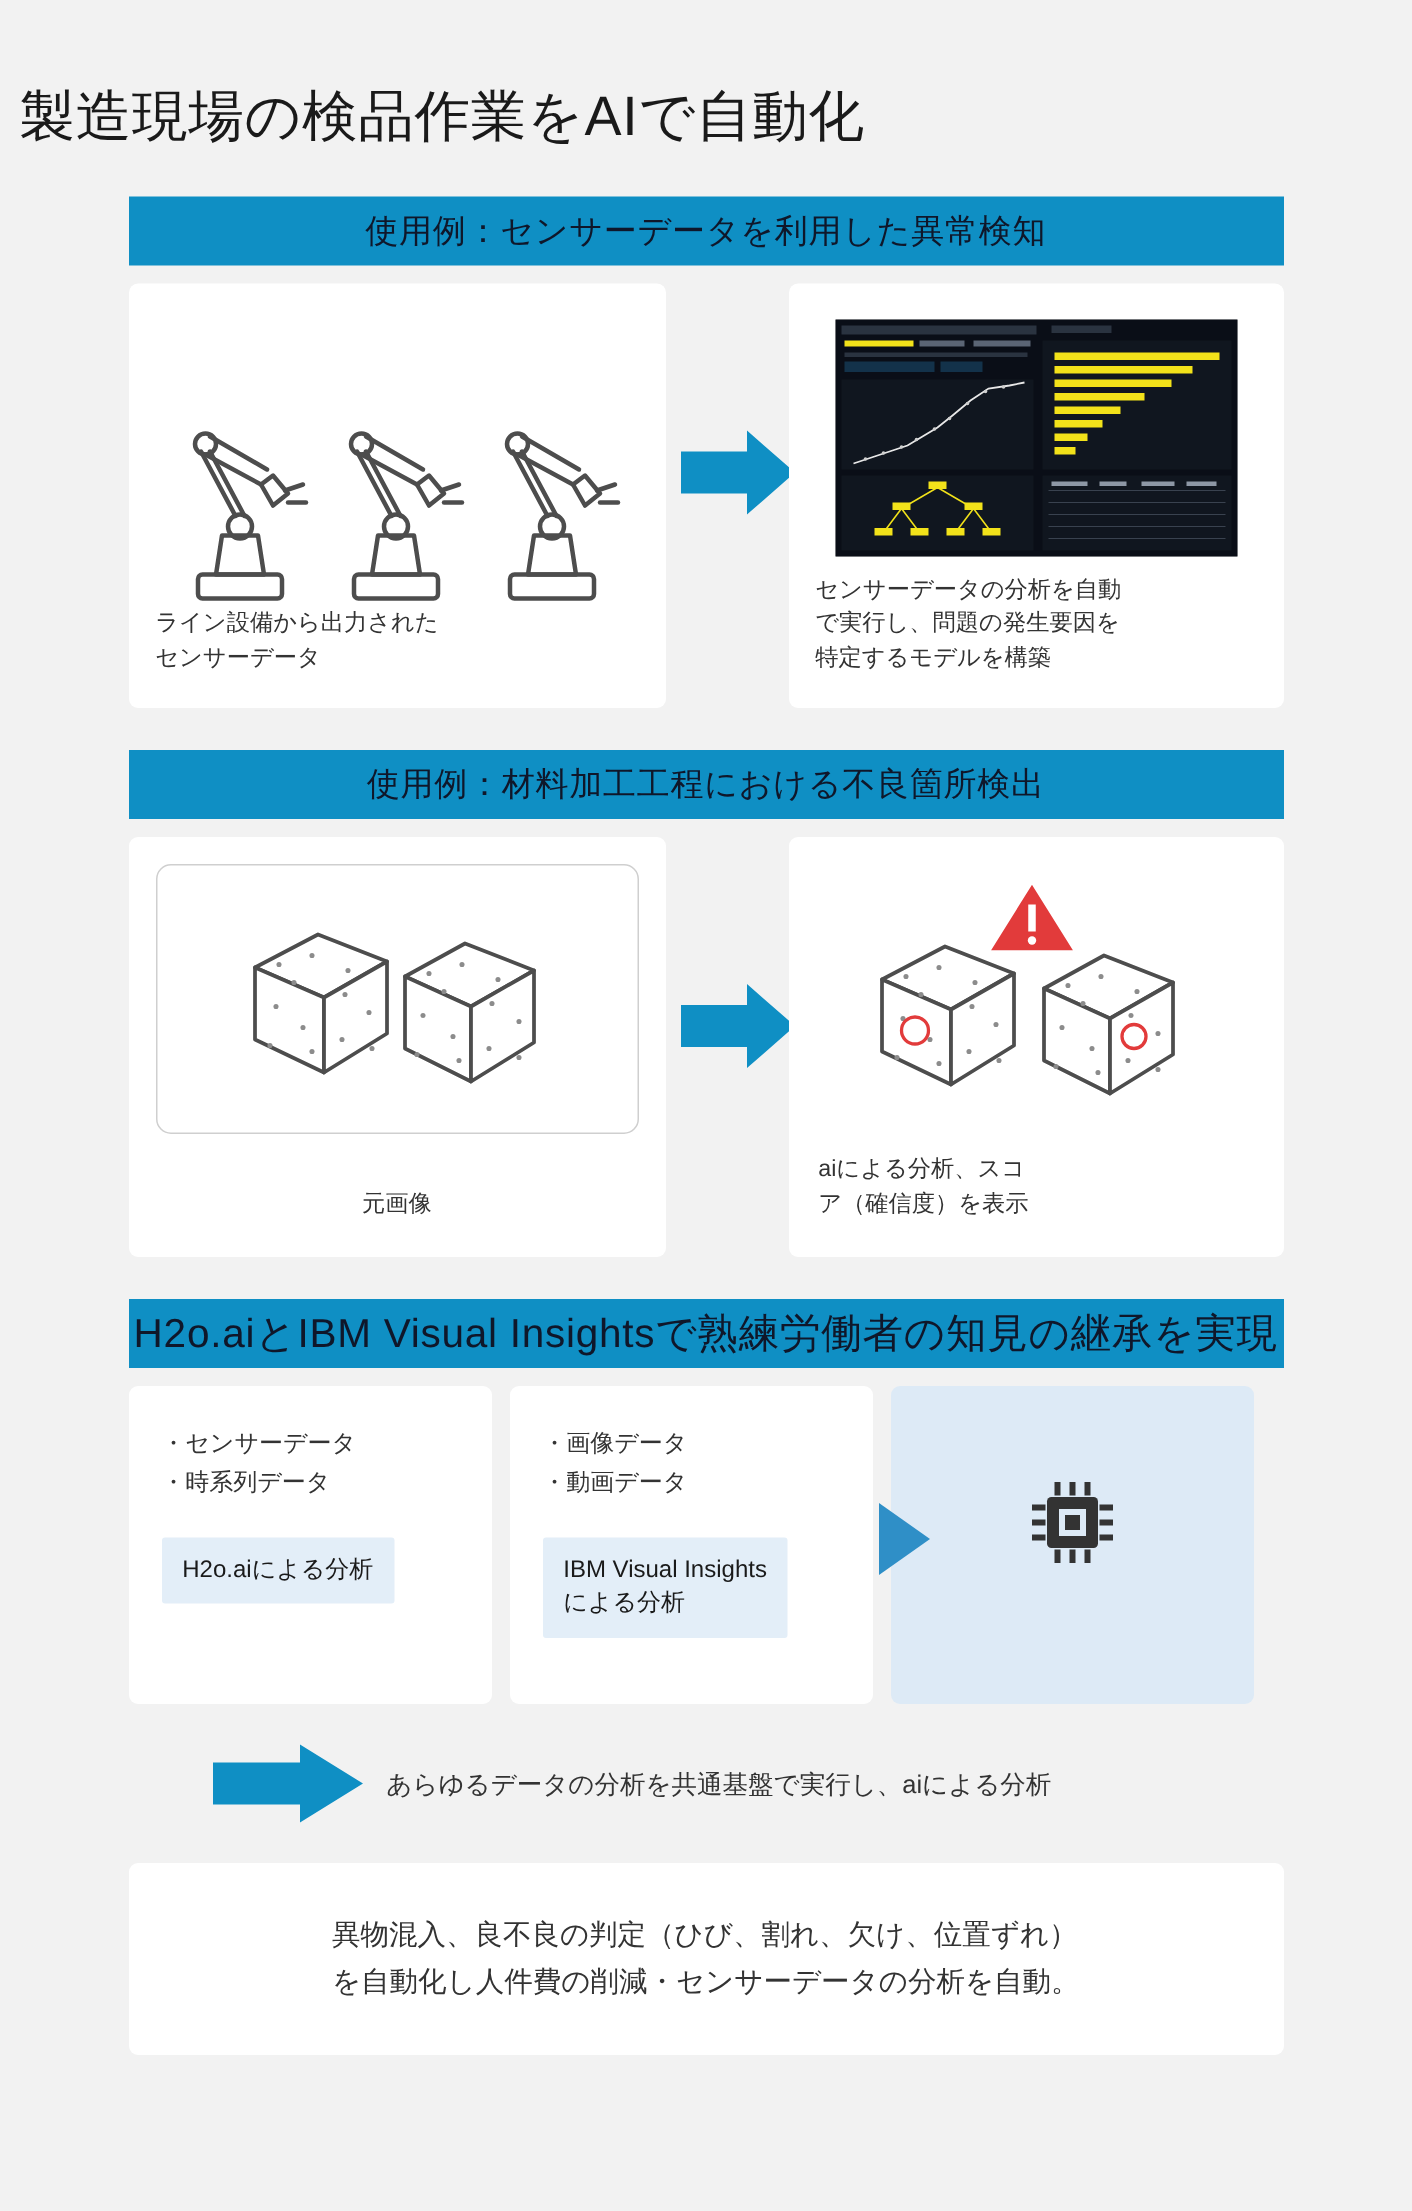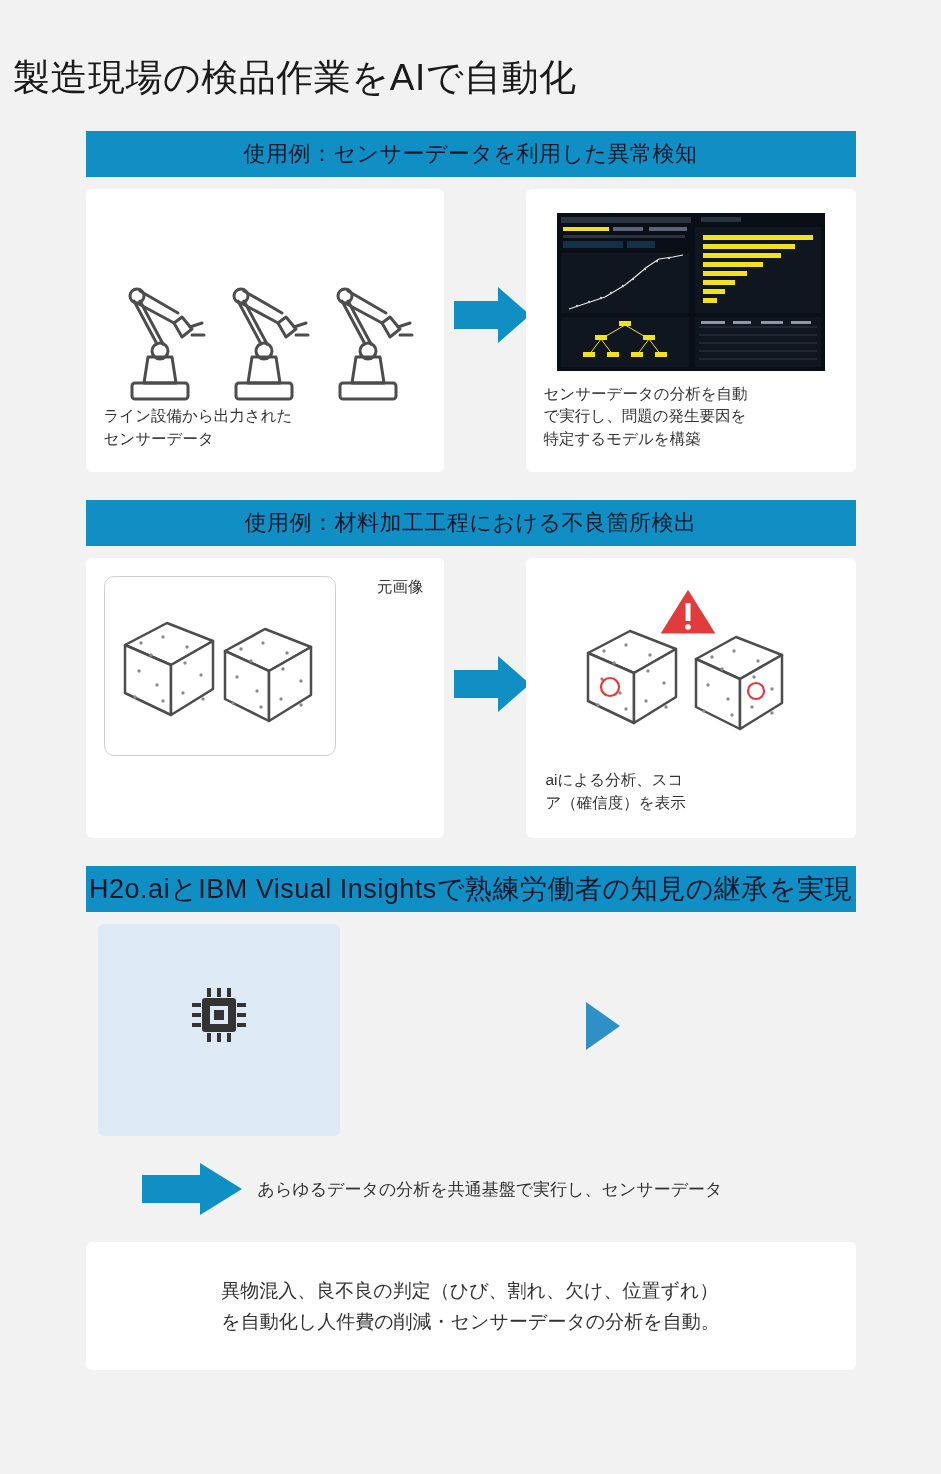--- a/index.html
+++ b/index.html
@@ -92,21 +92,21 @@
     margin: 8px auto 0 auto;
     position: relative;
     overflow: hidden;
   }
   
   .s2-left {
     width: 358px;
     height: 280px;
     padding: 18px;
     display: flex;
-    flex-direction: row;
+    flex-direction: column;
     justify-content: space-between;
   }
   .s2-right {
     width: 330px;
     height: 280px;
     margin-left: 82px;
     padding: 18px;
     display: flex;
     flex-direction: column;
     justify-content: space-between;
@@ -453,21 +453,32 @@
         <div class="caption" style="white-space:pre-line">aiによる分析、スコ
 ア（確信度）を表示</div>
       </div>
     </div>
   </div>
 
   <div class="section">
     <div class="band band-wide">H2o.aiとIBM Visual Insightsで熟練労働者の知見の継承を実現</div>
 
     <div class="s3row">
-
+      <div class="col">
+        <div class="bullets" style="white-space:pre-line">・センサーデータ
+・時系列データ</div>
+        <div class="pill" style="white-space:pre-line">H2o.aiによる分析</div>
+      </div>
+
+      <div class="col mid">
+        <div class="bullets" style="white-space:pre-line">・画像データ
+・動画データ</div>
+        <div class="pill" style="white-space:pre-line">IBM Visual Insights
+による分析</div>
+      </div>
 
       <div style="position:absolute; left:500px; top:78px; width:34px; height:48px; z-index:3;">
         <svg width="34" height="48" viewBox="0 0 34 48">
           <path d="M0 0 L34 24 L0 48 Z" fill="#2f8fc7"></path>
         </svg>
       </div>
 
       <div class="col right">
         <div class="chip">
           <svg width="62" height="62" viewBox="0 0 62 62">
@@ -492,21 +503,21 @@
             </g>
           </svg>
         </div>
       </div>
     </div>
 
     <div class="summary-row">
       <svg width="100" height="56" viewBox="0 0 100 56" style="margin-left:56px">
         <path d="M0 14 L58 14 L58 2 L100 28 L58 54 L58 42 L0 42 Z" fill="#0f8fc4"></path>
       </svg>
-      <div class="summary-text">あらゆるデータの分析を共通基盤で実行し、センサーデータ</div>
+      <div class="summary-text">あらゆるデータの分析を共通基盤で実行し、aiによる分析</div>
     </div>
   </div>
 
   <div class="footer-card">
     <div class="footer-text" style="white-space:pre-line">異物混入、良不良の判定（ひび、割れ、欠け、位置ずれ）
 を自動化し人件費の削減・センサーデータの分析を自動。</div>
   </div>
 
 </div>
 

